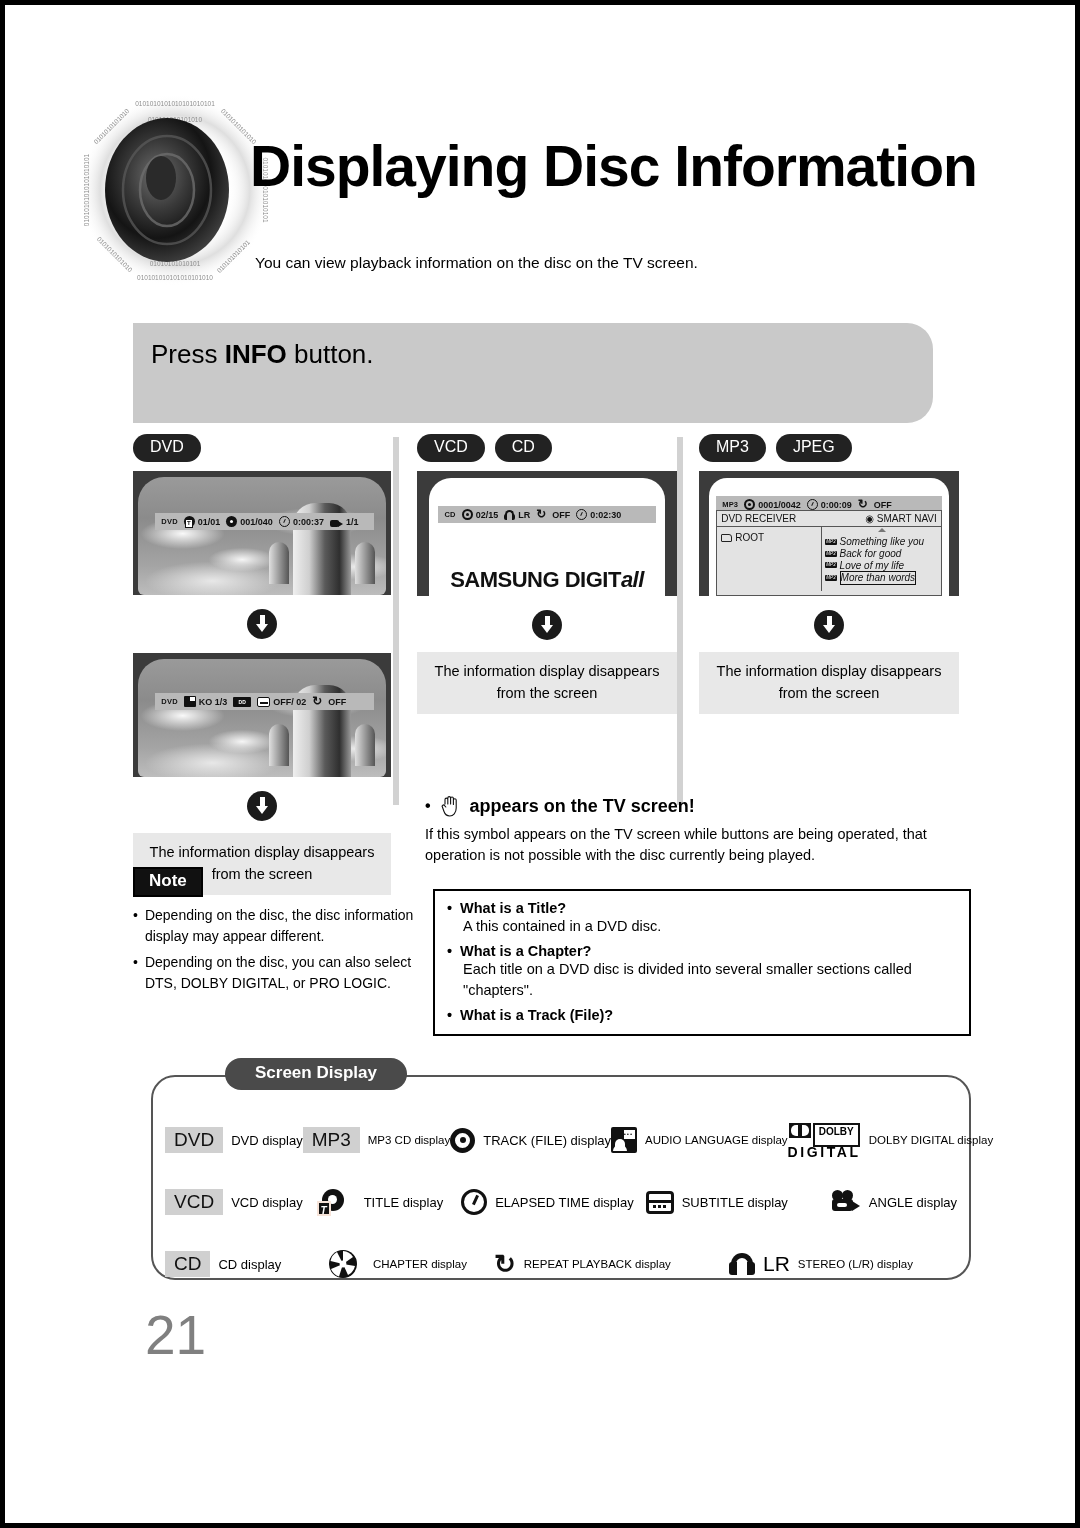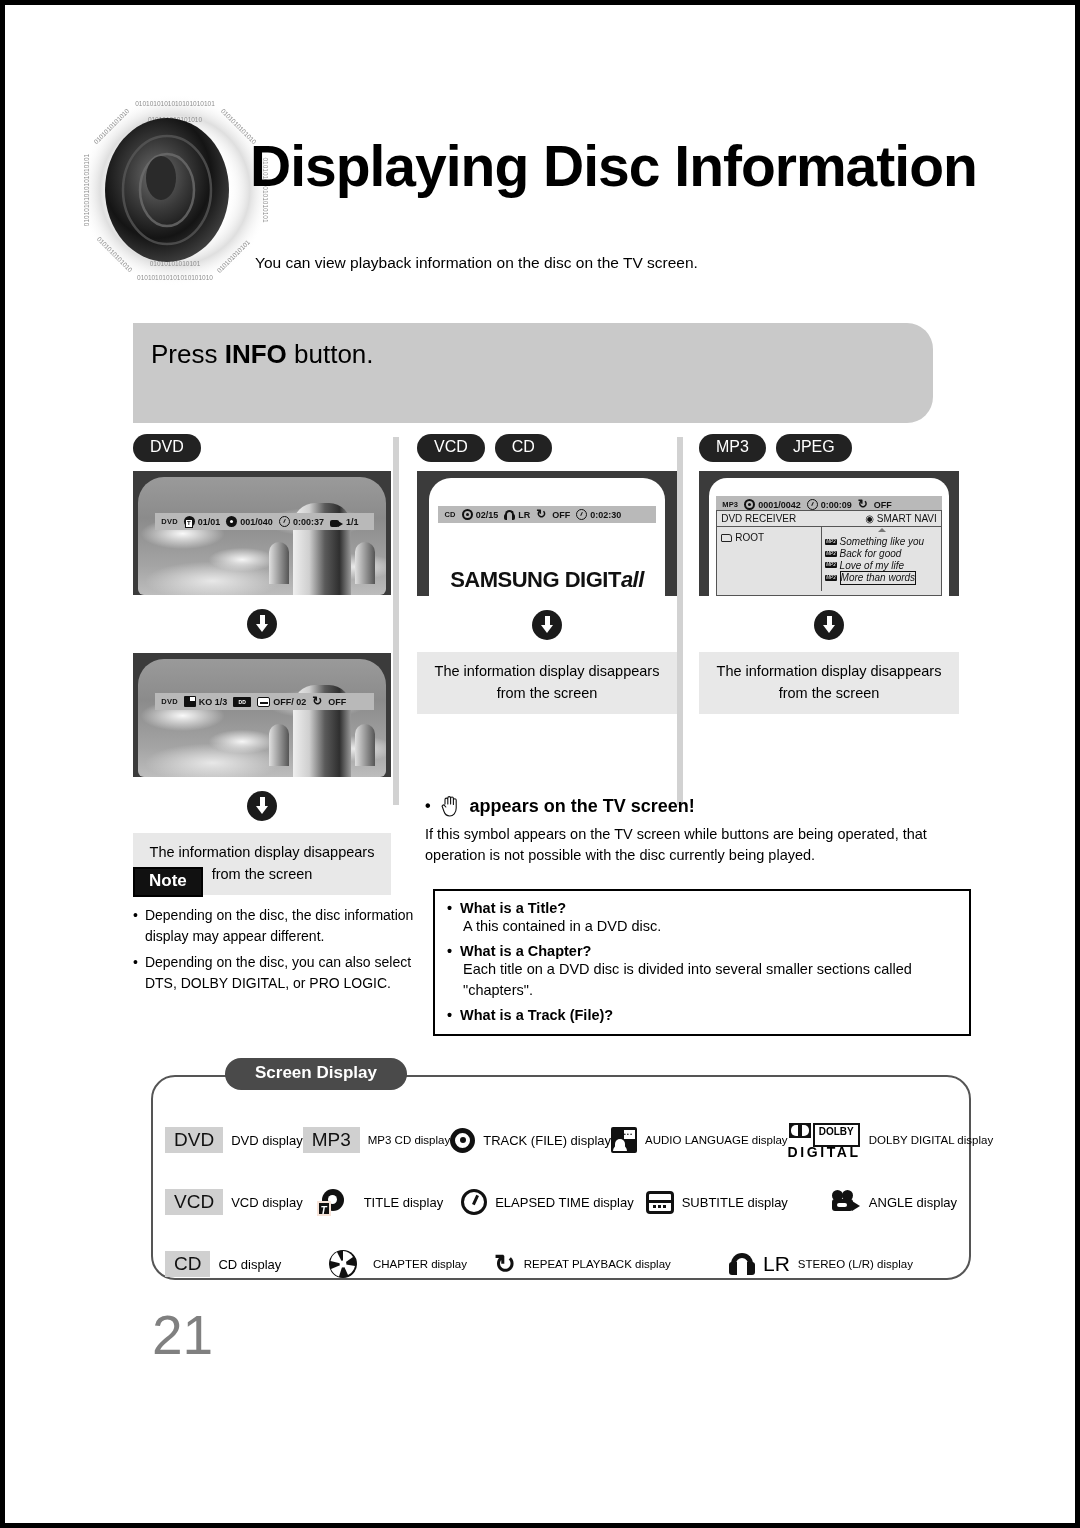--- a/index.html
+++ b/index.html
@@ -403,21 +403,21 @@
     content:"";position:absolute;left:0;top:9px;width:26px;height:13px;
     background:
       linear-gradient(#111,#111) left top/8px 13px no-repeat,
       linear-gradient(#111,#111) right top/8px 13px no-repeat;
     border-radius:3px;
   }
   .lr{font-size:21px;letter-spacing:0px;}
 
   
   .pageno{
-    position:absolute;left:147px;top:1298px;font-size:55px;color:#808080;
+    position:absolute;left:140px;top:1298px;font-size:55px;color:#808080;
   }
 </style>
 </head>
 <body>
 
 <div class="page-frame">
 <div class="inner">
 
   <div class="header">
     <svg class="speaker-logo" viewBox="0 0 200 200">

